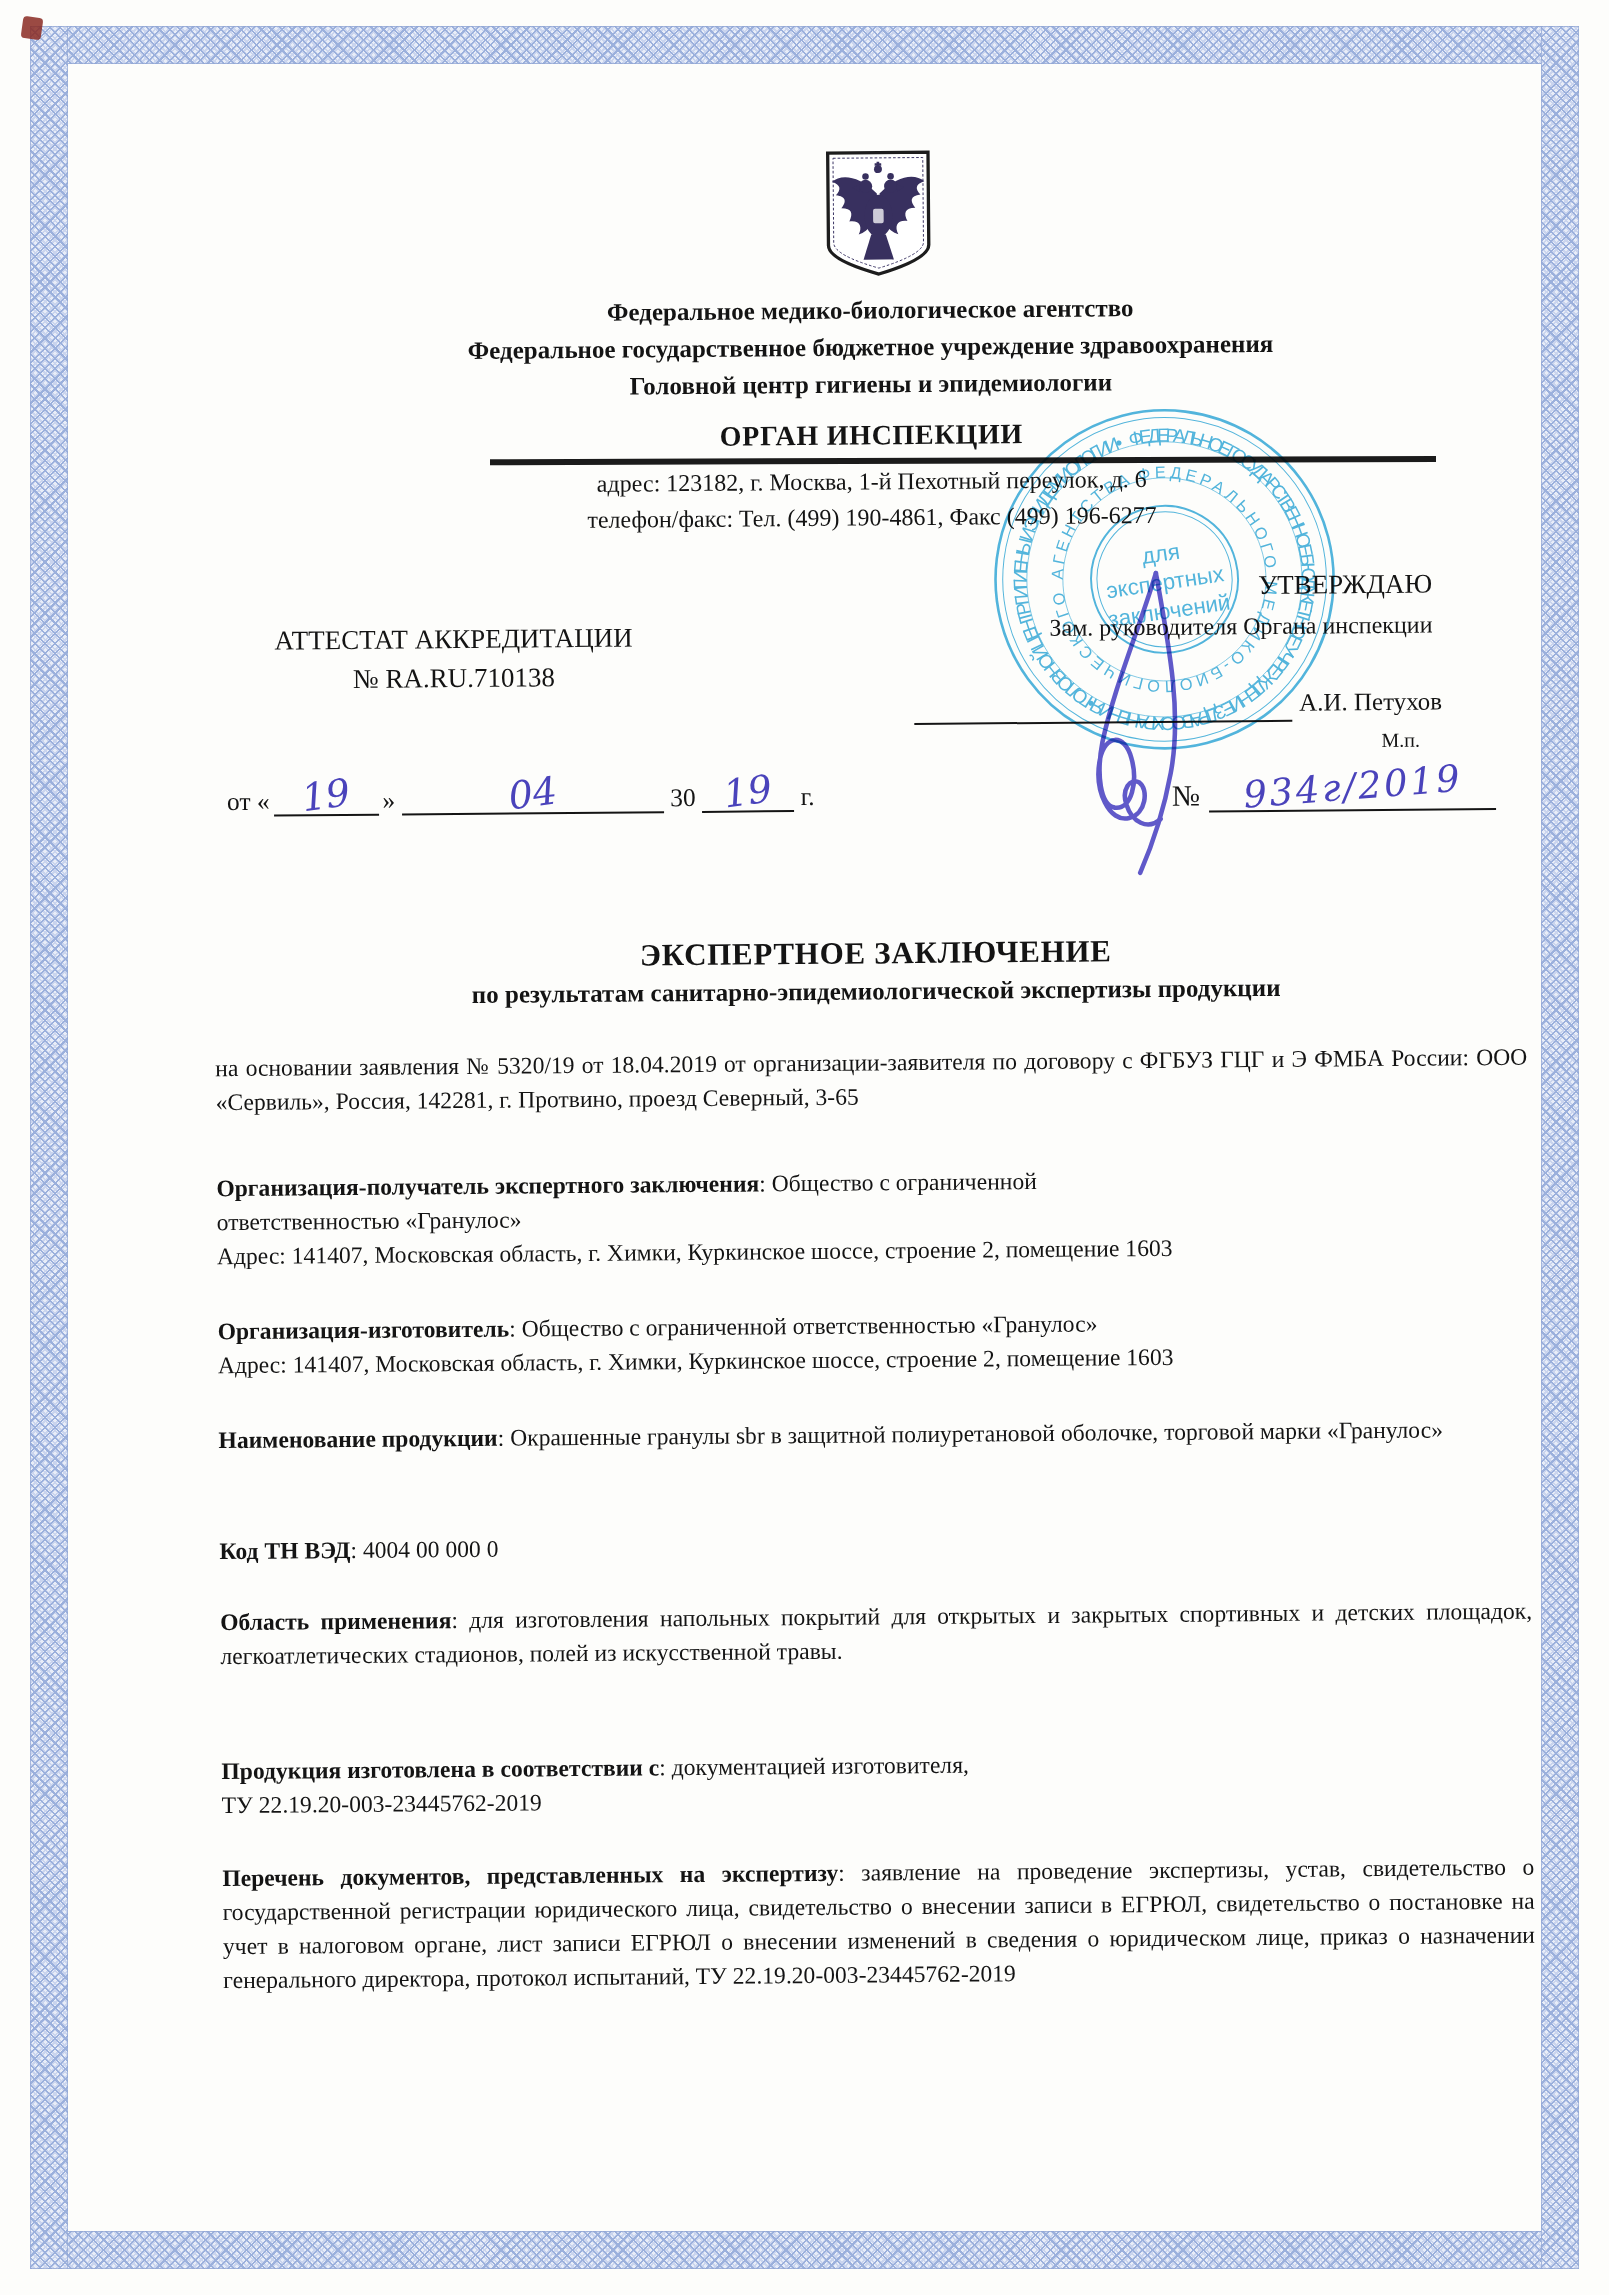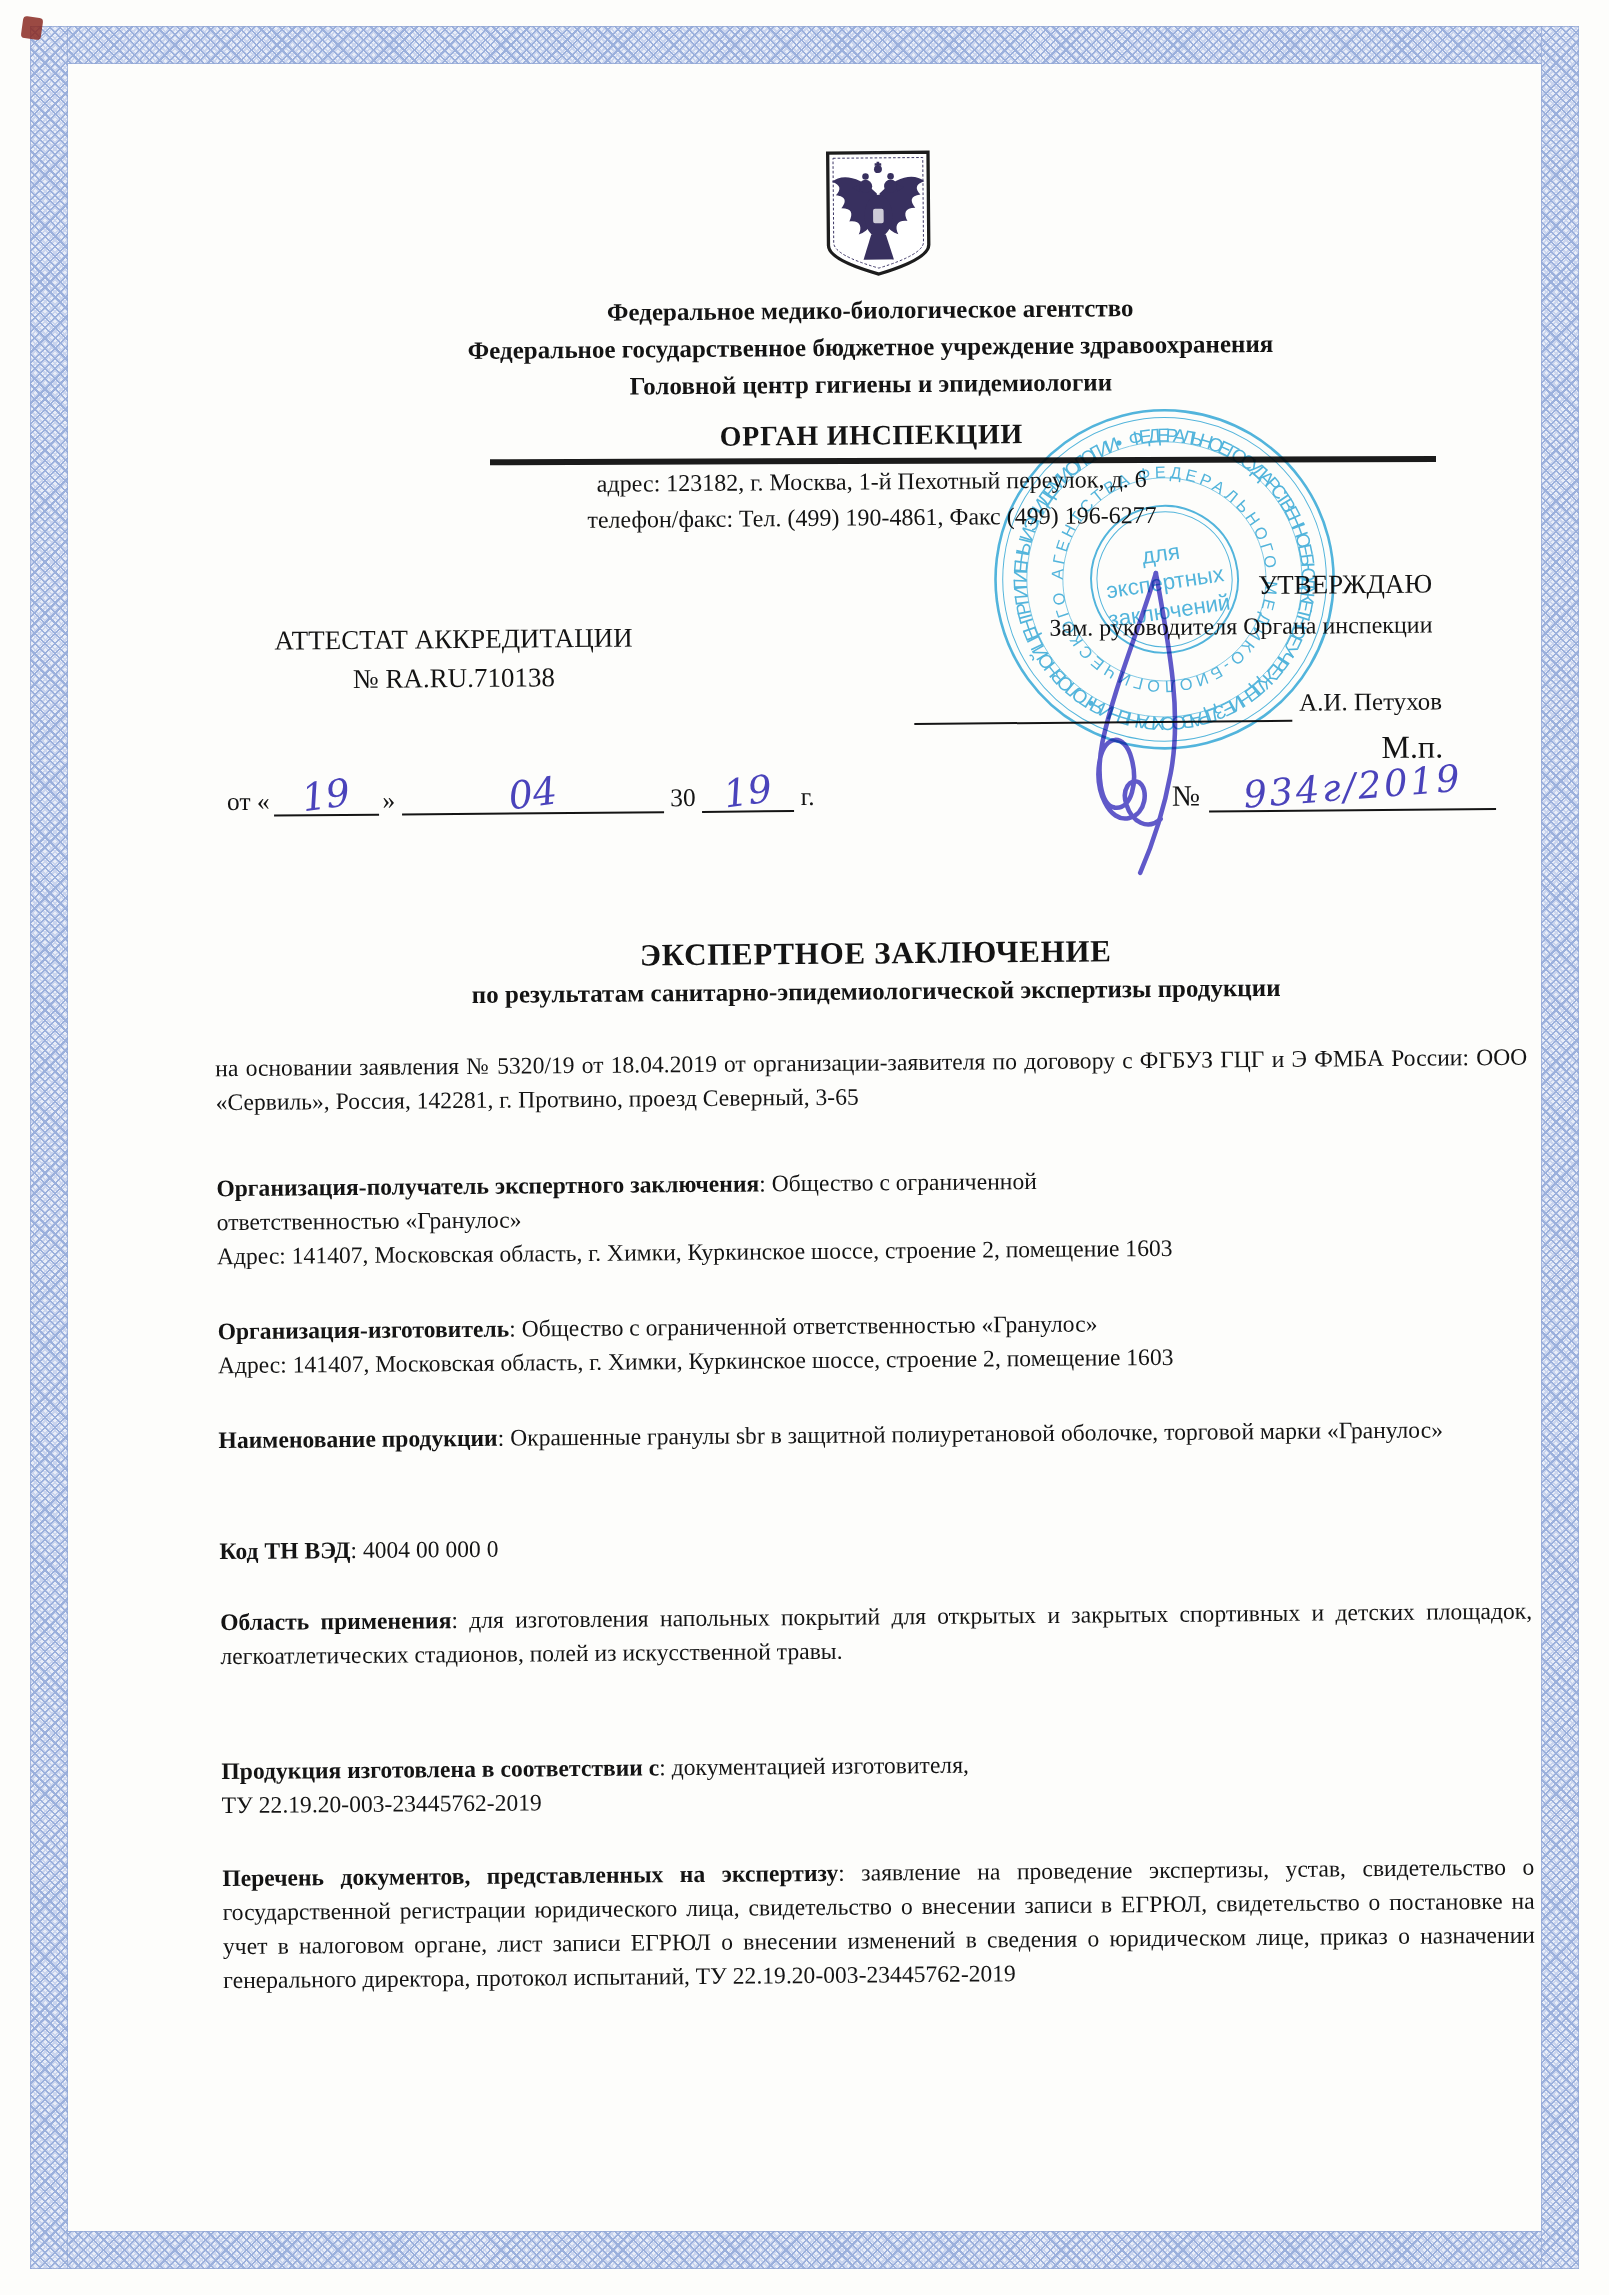--- a/index.html
+++ b/index.html
@@ -33,21 +33,21 @@
   .organ-title{left:223px;top:420px;width:1309px;font-weight:bold;font-size:28px;letter-spacing:0.7px;}
   .organ-rule{left:496px;top:459px;width:946px;height:5.9px;background:#1b1b1b;transform:rotate(0.3deg);}
   .addr1{left:223px;top:469px;width:1309px;font-size:24px;}
   .addr2{left:223px;top:505px;width:1309px;font-size:24px;}
 
   .accr{left:229px;top:617px;width:458px;font-size:27px;line-height:39px;}
   .approval{left:913px;top:573px;width:524px;text-align:right;font-size:27px;line-height:33px;}
   .approval .role{font-size:24px;margin-top:7.9px;}
   .sig-line{left:918px;top:695px;width:378px;height:29px;border-bottom:2.6px solid #151515;}
   .approver{left:1303px;top:693px;width:144px;font-size:25px;}
-  .mp{left:1385px;top:734px;width:59px;font-size:32px;}
+  .mp{left:1385px;top:734px;width:59px;font-size:20px;}
 
   .date-row{left:230px;top:776px;width:622px;font-size:25.5px;display:flex;align-items:flex-end;}
   .blank{display:inline-block;border-bottom:2.6px solid #141414;height:34px;position:relative;}
   .blank.day{width:105px;margin:0 3.9px;}
   .blank.month{width:262px;margin:0 6.5px;}
   .blank.year{width:92px;margin:0 6.5px;}
   .hw{font-family:"DejaVu Serif", serif;font-style:italic;color:#4a43bb;white-space:nowrap;}
   .blank .hw{position:absolute;left:50%;bottom:-2.6px;transform:translateX(-50%) rotate(-7deg);font-size:38px;}
   .num-row{left:1175px;top:780px;width:353px;font-size:29.5px;display:flex;align-items:flex-end;}
   .blank.num{width:287px;margin-left:9.2px;}

